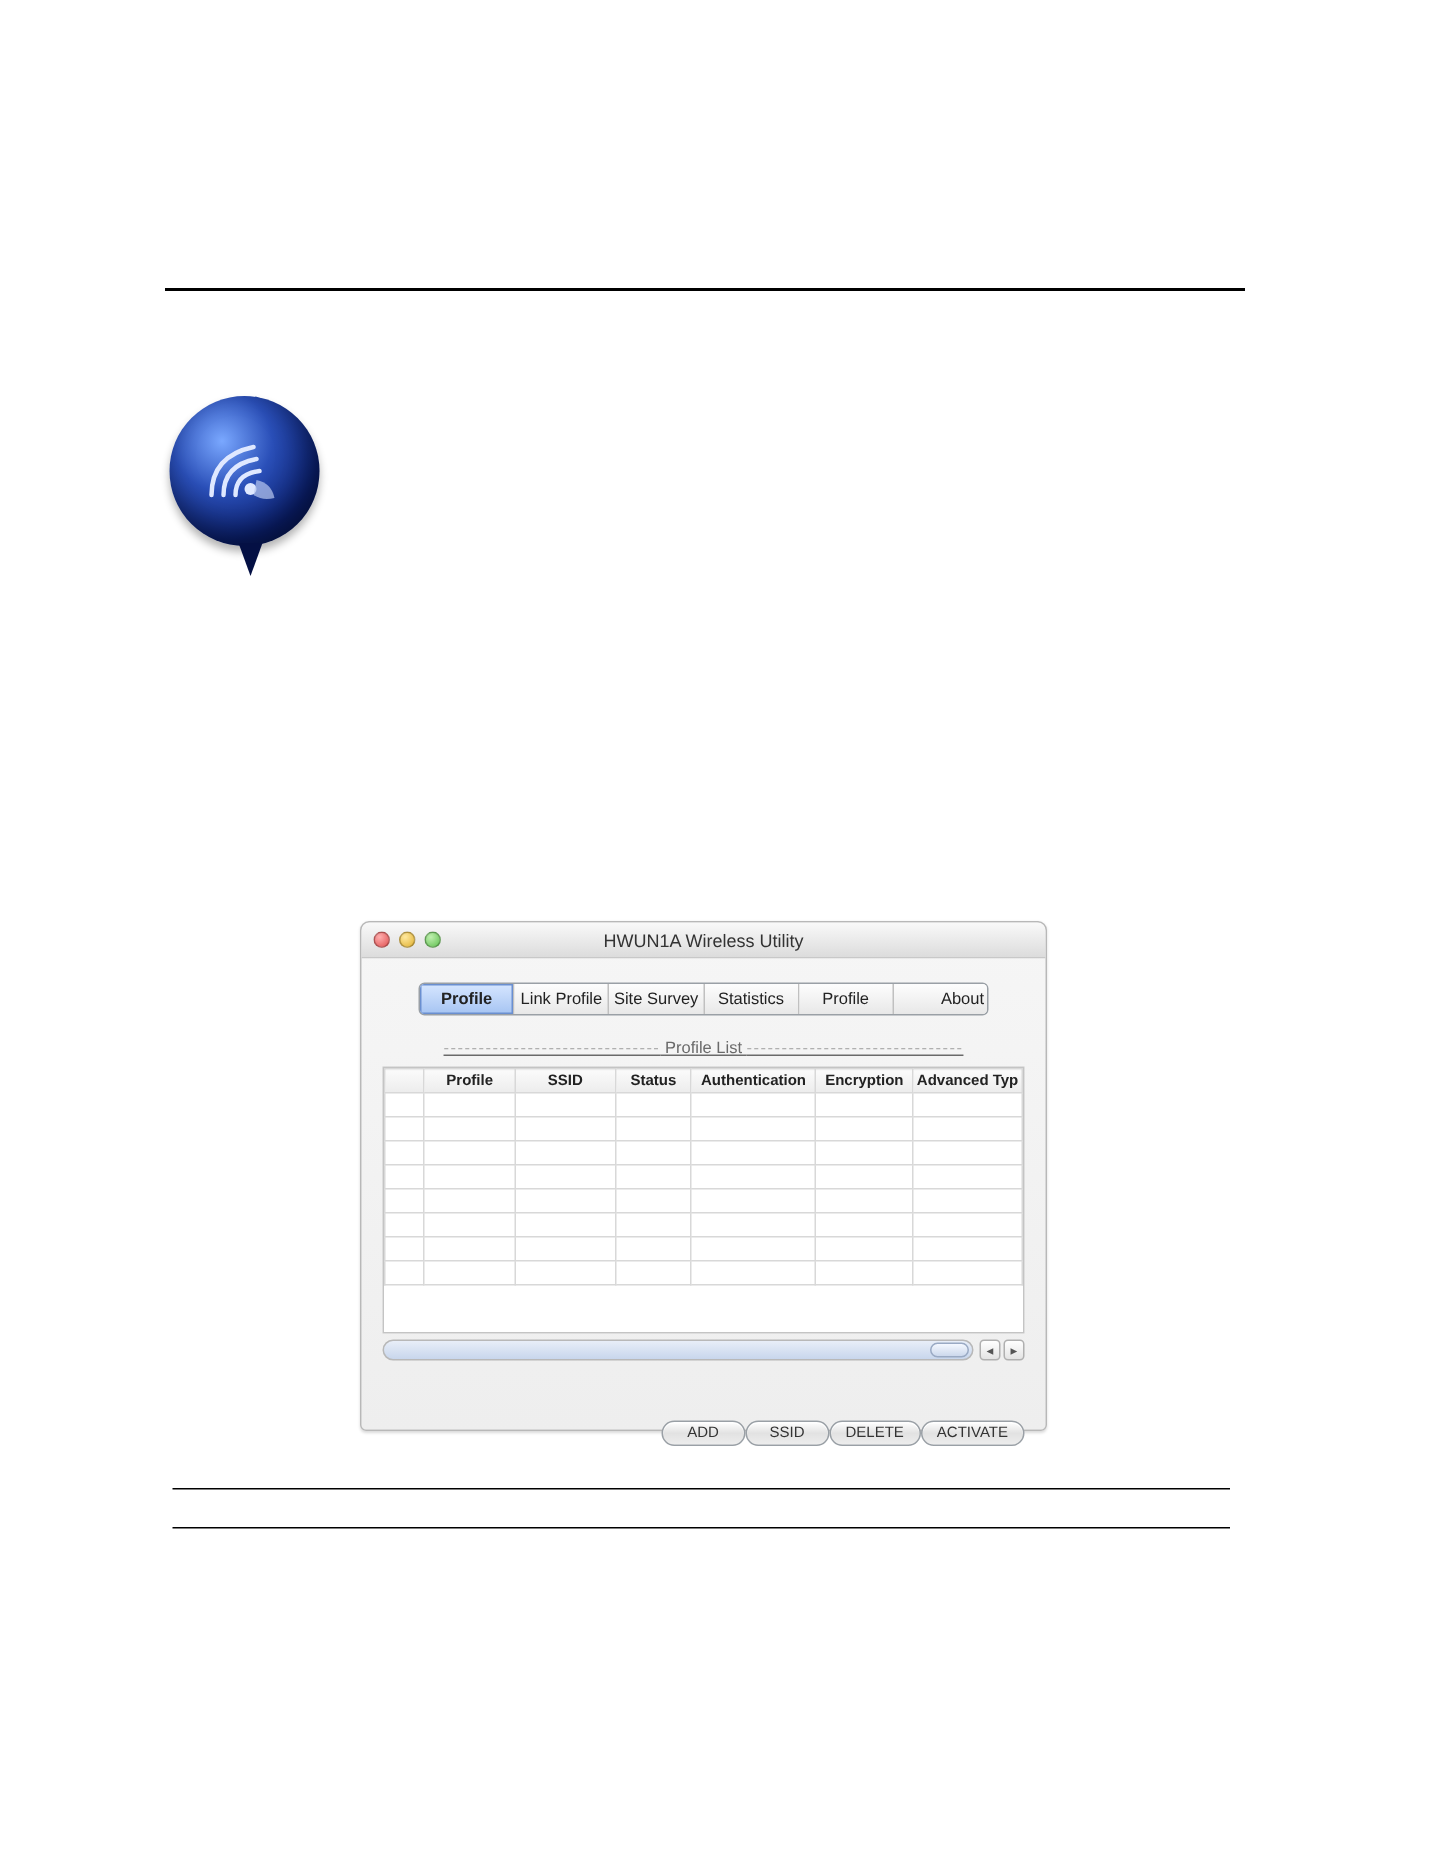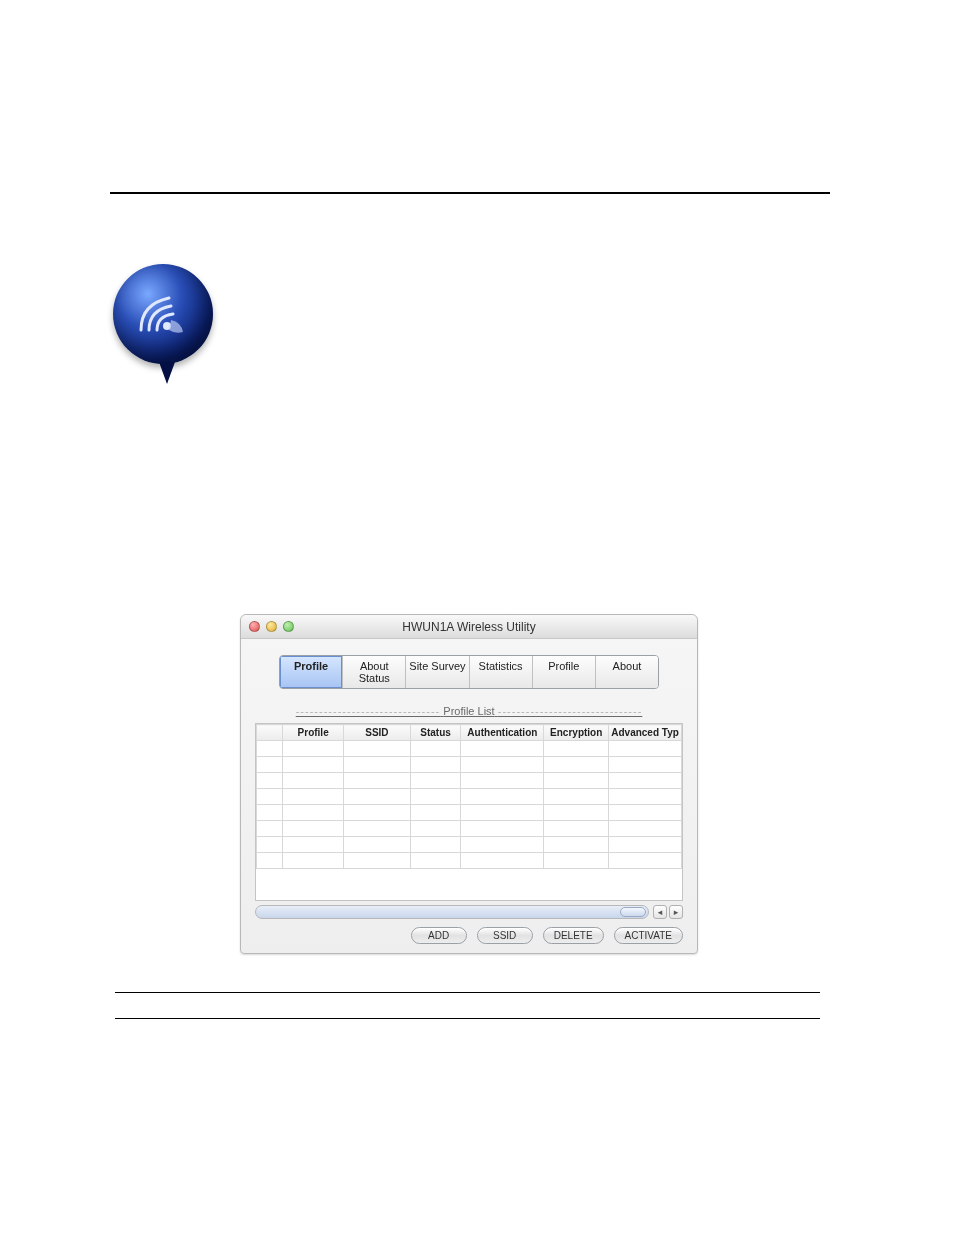--- a/index.html
+++ b/index.html
@@ -116,21 +116,21 @@
   .tab {
     flex:1;
     text-align:center;
     padding:4px 2px;
     font-size:11px;
     color:#222;
     border-right:1px solid #c0c0c0;
     background:linear-gradient(#fdfdfd,#e8e8e8);
     cursor:pointer;
   }
-  .tab:last-child{border-right:none;}
+  .tab:last-child{border-right:none;text-align:right;}
   .tab.active {
     background:linear-gradient(#d6e6ff,#a6c4f2);
     font-weight:bold;
     box-shadow: inset 0 0 0 1px #6a8fd0;
   }
 
   .panel {
     margin:10px 14px 0 14px;
     padding-top:6px;
   }
@@ -223,22 +223,22 @@
     border-radius:3px;
     background:linear-gradient(#fff,#e4e4e4);
     font-size:9px; line-height:12px; text-align:center;
     color:#555;
     cursor:pointer;
   }
 
   .button-row {
     display:flex;
     justify-content:flex-end;
-    gap:10px;
     padding:8px 14px 0 14px;
+    margin-top:32px;
   }
   .aqua-btn {
     min-width:56px;
     padding:2px 10px;
     font-size:10px;
     border:1px solid #9aa0a6;
     border-radius:10px;
     background:linear-gradient(#ffffff,#e2e2e2 50%,#ededed);
     color:#333;
     cursor:pointer;
@@ -272,21 +272,21 @@
       <div class="traffic">
         <div class="dot red"></div>
         <div class="dot yellow"></div>
         <div class="dot green"></div>
       </div>
       <div class="titlebar-title">HWUN1A Wireless Utility</div>
     </div>
 
     <div class="tabbar">
       <div class="tab active">Profile</div>
-      <div class="tab">About Status</div>
+      <div class="tab">Link Profile</div>
       <div class="tab">Site Survey</div>
       <div class="tab">Statistics</div>
       <div class="tab">Profile</div>
       <div class="tab">About</div>
     </div>
 
     <div class="panel">
       <div class="panel-title">
         <span class="dashes">-------------------------------</span>
         <span>Profile List</span>

